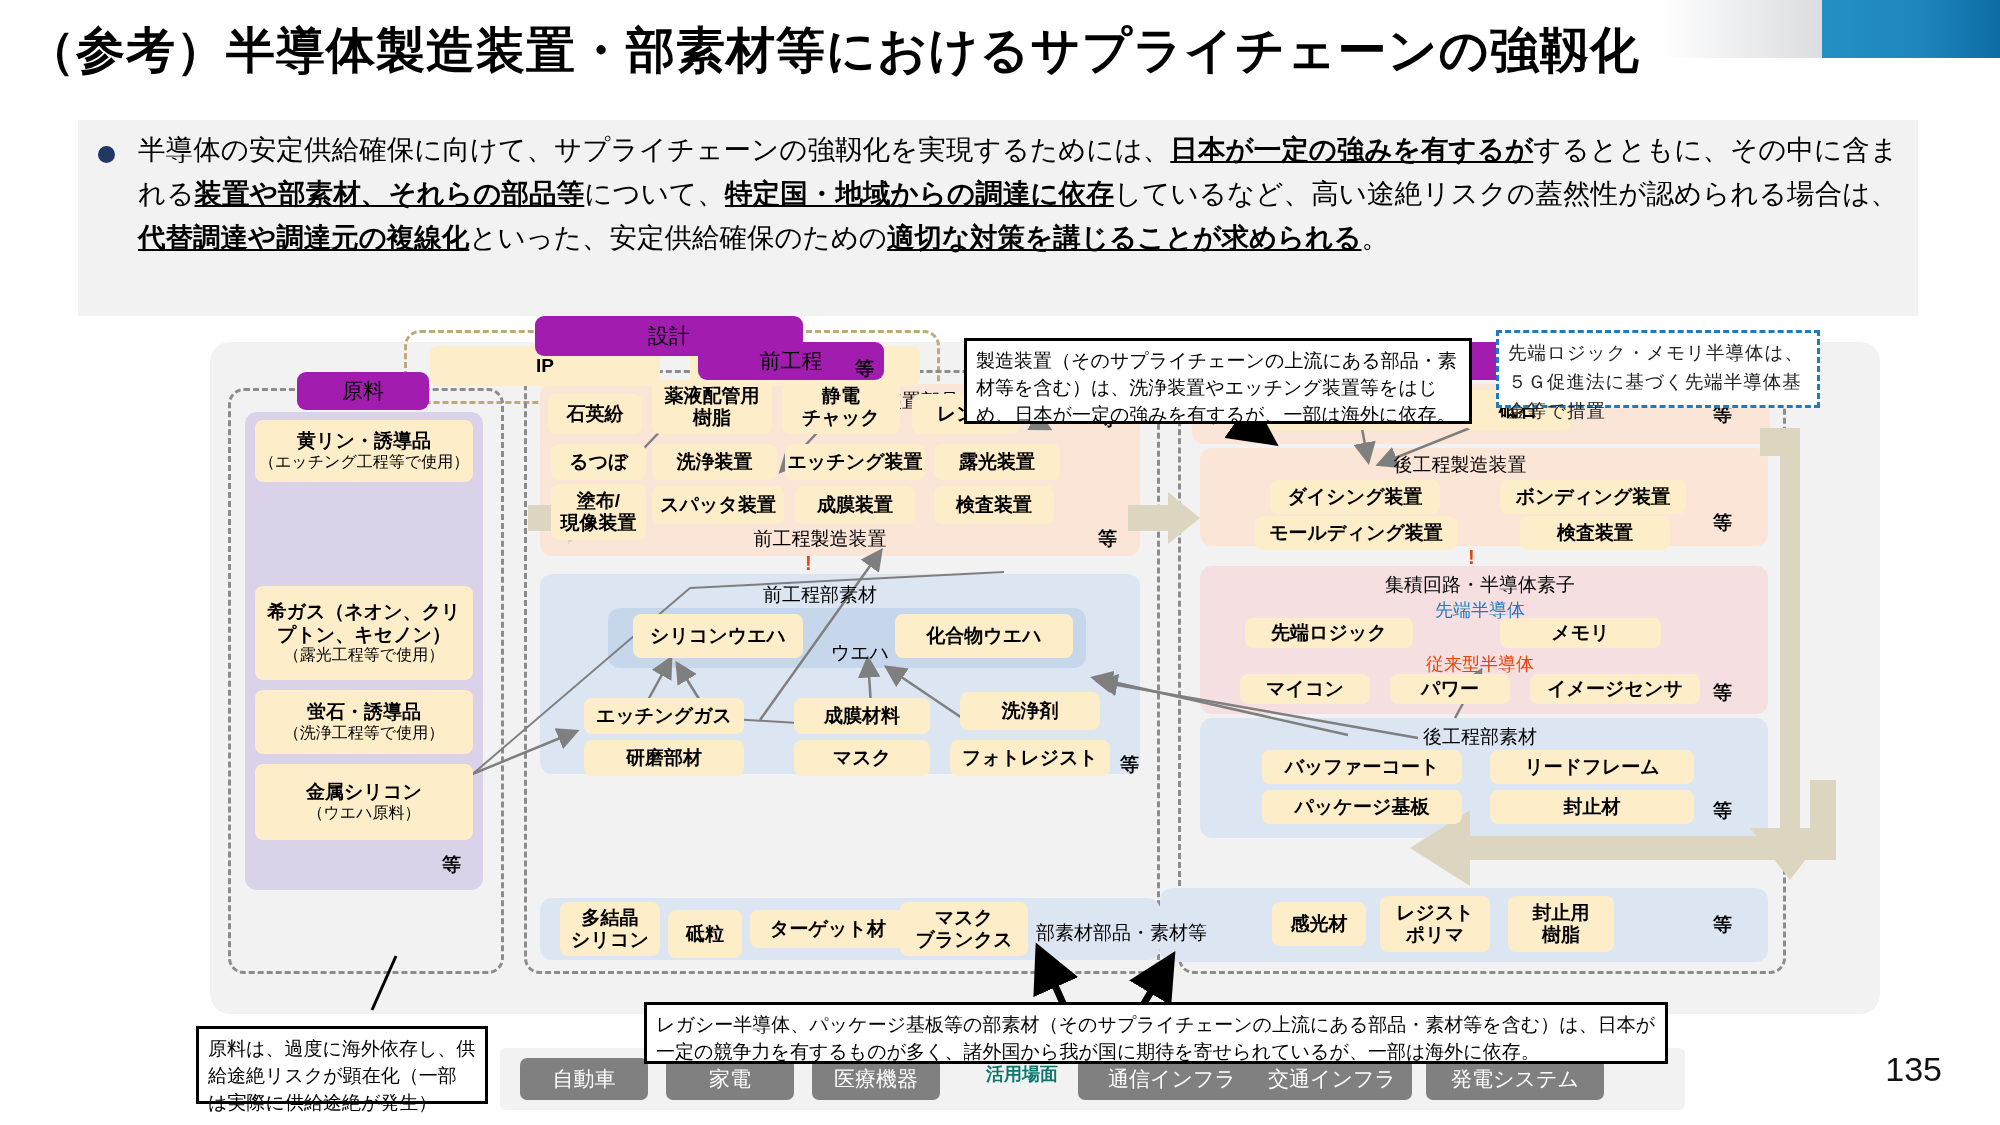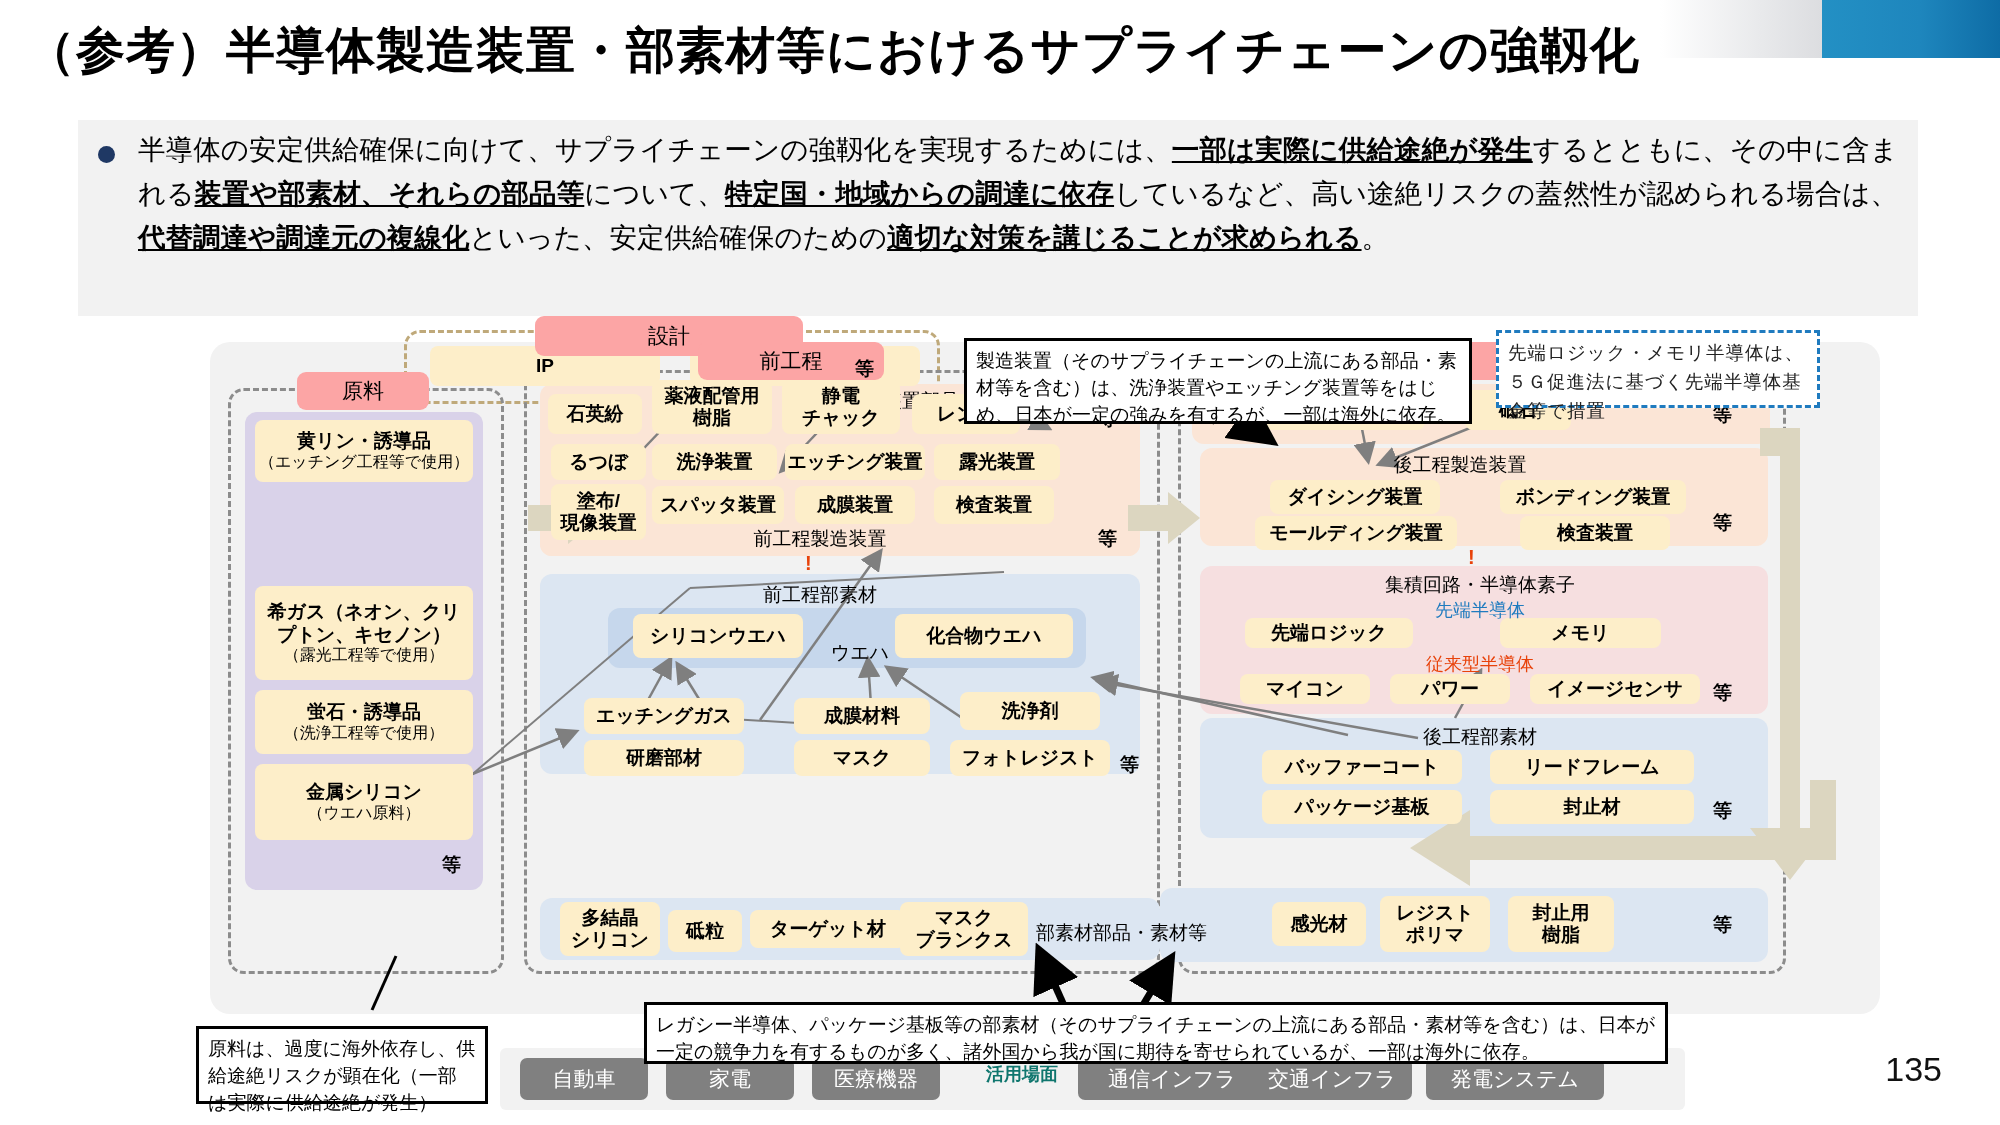--- a/index.html
+++ b/index.html
@@ -34,21 +34,21 @@
 
   
   #diagram{position:absolute;left:0;top:320px;width:2000px;height:805px;}
   #outer-panel{
     position:absolute;left:210px;top:22px;width:1670px;height:672px;
     background:#f2f2f2;border-radius:20px;
   }
 
   
   .pill{
-    position:absolute;background:#fca5a5;border-radius:9px;
+    position:absolute;background:#a21caf;border-radius:9px;
     display:flex;align-items:center;justify-content:center;
     font-size:21px;color:#000;z-index:6;
   }
   
   .dashgroup{position:absolute;border-radius:16px;z-index:1;}
 
   
   .box{
     position:absolute;background:#fdeec9;border-radius:8px;
     display:flex;align-items:center;justify-content:center;text-align:center;
@@ -96,21 +96,21 @@
 
 <div id="corner-deco">
   <div class="g1"></div>
   <div class="g2"></div>
 </div>
 
 <div id="page-title">（参考）半導体製造装置・部素材等におけるサプライチェーンの強靱化</div>
 
 <div id="lead-box">
   <div id="lead-bullet"></div>
-  <div id="lead-text">半導体の安定供給確保に向けて、サプライチェーンの強靱化を実現するためには、<b>一部は実際に供給途絶が発生</b>するとともに、その中に含まれる<b>装置や部素材、それらの部品等</b>について、<b>特定国・地域からの調達に依存</b>しているなど、高い途絶リスクの蓋然性が認められる場合は、<b>代替調達や調達元の複線化</b>といった、安定供給確保のための<b>適切な対策を講じることが求められる</b>。</div>
+  <div id="lead-text">半導体の安定供給確保に向けて、サプライチェーンの強靱化を実現するためには、<b>日本が一定の強みを有するが</b>するとともに、その中に含まれる<b>装置や部素材、それらの部品等</b>について、<b>特定国・地域からの調達に依存</b>しているなど、高い途絶リスクの蓋然性が認められる場合は、<b>代替調達や調達元の複線化</b>といった、安定供給確保のための<b>適切な対策を講じることが求められる</b>。</div>
 </div>
 
 <div id="diagram">
 
   <div id="outer-panel"></div>
 
   <svg class="ov bot" viewBox="0 0 2000 805">
     <defs>
       <marker id="ah" markerWidth="9" markerHeight="9" refX="7" refY="4.5" orient="auto">
         <path d="M0,0 L9,4.5 L0,9 z" fill="#7f7f7f"></path>
@@ -224,21 +224,21 @@
   <div class="box" style="left:960px;top:372px;width:140px;height:38px;">洗浄剤</div>
   <div class="box" style="left:584px;top:420px;width:160px;height:36px;">研磨部材</div>
   <div class="box" style="left:794px;top:420px;width:136px;height:36px;">マスク</div>
   <div class="box" style="left:950px;top:420px;width:160px;height:36px;">フォトレジスト</div>
   <div class="etc" style="left:1120px;top:432px;">等</div>
 
   <div class="subpanel" style="left:540px;top:898px;width:0;height:0;"></div>
   <div class="subpanel" style="left:540px;top:578px;width:620px;height:62px;background:#dce6f2;"></div>
   <div class="box" style="left:560px;top:582px;width:100px;height:54px;white-space:pre-line;">多結晶
 シリコン</div>
-  <div class="box" style="left:668px;top:590px;width:74px;height:42px;text-align:center;">砥粒</div>
+  <div class="box" style="left:668px;top:590px;width:74px;height:48px;text-align:center;">砥粒</div>
   <div class="box" style="left:750px;top:590px;width:156px;height:38px;">ターゲット材</div>
   <div class="box" style="left:900px;top:582px;width:128px;height:54px;white-space:pre-line;">マスク
 ブランクス</div>
   <div class="caption" style="left:1036px;top:600px;width:230px;text-align:left;">部素材部品・素材等</div>
 
   <div class="dashgroup" style="left:1178px;top:50px;width:602px;height:598px;border:3px dashed #8c8c8c;"></div>
   <div class="pill" style="left:1335px;top:22px;width:186px;height:38px;">後工程</div>
 
   <div class="subpanel" style="left:1192px;top:64px;width:578px;height:60px;background:#fbe5d6;"></div>
   <div class="box" style="left:1265px;top:70px;width:160px;height:40px;">ダイシングソー</div>

